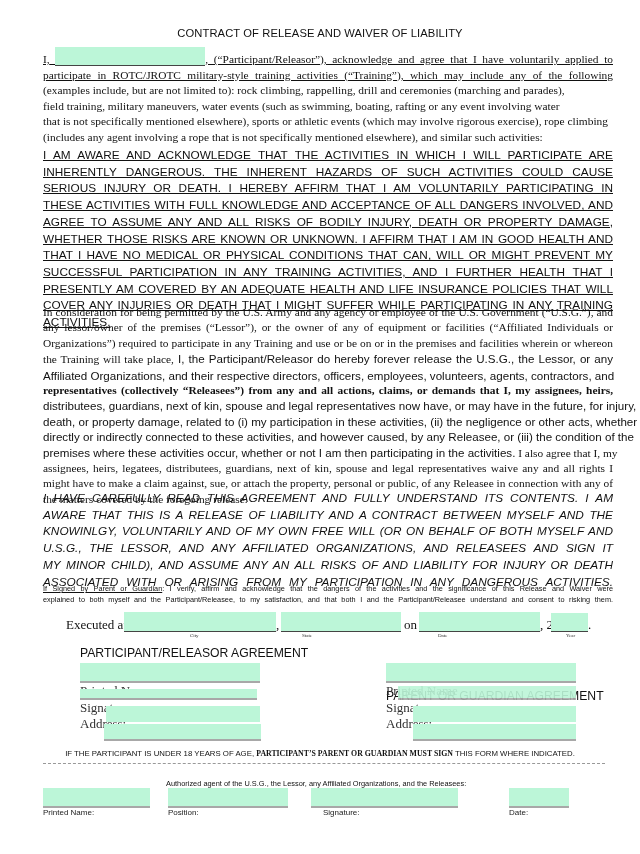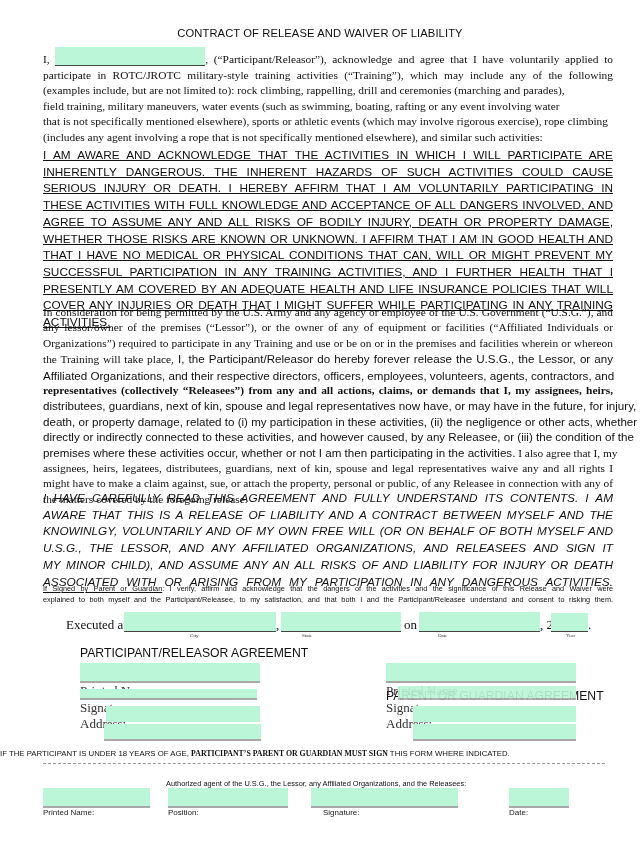--- a/index.html
+++ b/index.html
@@ -4,21 +4,21 @@
 <style>
   html, body { margin:0; padding:0; background:#ffffff; }
   body { width:640px; height:854px; position:relative; overflow:hidden; color:#111; }
   .abs { position:absolute; }
   .serif { font-family:"Liberation Serif", serif; }
   .sans { font-family:"Liberation Sans", sans-serif; }
   .title { top:27px; left:0; width:640px; text-align:center; font-size:11.2px; letter-spacing:0.1px; }
   .para { left:43px; width:570px; text-align:justify; }
   .p1 { top:52px; font-size:11.4px; line-height:15.6px; }
   .p1 .l { display:block; white-space:nowrap; }
-  .p1 .j { text-align-last:justify; display:block; }
+  .p1 .j { text-align-last:justify; display:block;text-decoration:underline; }
   .caps { top:147px; font-size:11.8px; line-height:16.7px; text-align:justify;text-decoration:underline; }
   .caps .j { display:block; text-align-last:justify; white-space:nowrap; }
   .p3 { top:305px; font-size:11.4px; line-height:15.4px; }
   .p3 .j { display:block; text-align-last:justify; white-space:nowrap; }
   .p3 .n { display:block; white-space:nowrap; }
   .p3 .sa { font-family:"Liberation Sans", sans-serif; font-size:11.6px; }
   .caps2 { top:490px; font-size:11.8px; line-height:16.7px; }
   .caps2 .j { display:block; text-align-last:justify; white-space:nowrap;font-style:italic; }
   .guardian { top:583px; left:43px; width:570px; font-size:7.3px; line-height:11px; }
   .guardian .j { display:block; text-align-last:justify; white-space:nowrap; }
@@ -120,21 +120,21 @@
 
   <div class="head" style="left:386px;top:646px;margin-top:43px;">PARENT OR GUARDIAN AGREEMENT</div>
   <input class="field" style="left: 386px; top: 663px; width: 190px; height: 20px; border-top: none; border-right: none; border-left: none; border-image: initial; border-bottom: 2px solid rgb(168, 168, 168);" value="">
   <div class="lbl-s" style="left:386px;top:683px;">Printed Name</div>
   <input class="field" style="left: 398px; top: 686px; width: 178px; height: 14px; border-top: none; border-right: none; border-left: none; border-image: initial; border-bottom: 2px solid rgb(168, 168, 168); opacity: 0.9;" value="">
   <div class="lbl-s" style="left:386px;top:700px;">Signature</div>
   <input class="field" style="left: 413px; top: 706px; width: 163px; height: 16px; border: none;" value="">
   <div class="lbl-s" style="left:386px;top:716px;">Address:</div>
   <input class="field" style="left: 413px; top: 724px; width: 163px; height: 17px; border-top: none; border-right: none; border-left: none; border-image: initial; border-bottom: 2px solid rgb(168, 168, 168);" value="">
 
-  <div class="abs sans" style="left:0;width:640px;top:749px;font-size:7.8px;">
+  <div class="abs sans" style="left:0;width:640px;top:749px;text-align:center;font-size:7.8px;">
     <span>IF THE PARTICIPANT IS UNDER 18 YEARS OF AGE, </span><span class="serif" style="font-weight:bold;">PARTICIPANT’S PARENT OR GUARDIAN MUST SIGN</span><span> THIS FORM WHERE INDICATED.</span>
   </div>
   <div class="dash" style="top:763px;"></div>
 
   <div class="abs sans" style="left:166px;top:779px;font-size:7.4px;">Authorized agent of the U.S.G., the Lessor, any Affiliated Organizations, and the Releasees:</div>
   <input class="field" style="left: 43px; top: 788px; width: 107px; height: 20px; border-top: none; border-right: none; border-left: none; border-image: initial; border-bottom: 2px solid rgb(168, 168, 168);" value="">
   <div class="bl" style="left:43px;top:808px;">Printed Name:</div>
   <input class="field" style="left: 168px; top: 788px; width: 120px; height: 20px; border-top: none; border-right: none; border-left: none; border-image: initial; border-bottom: 2px solid rgb(168, 168, 168);" value="">
   <div class="bl" style="left:168px;top:808px;">Position:</div>
   <input class="field" style="left: 311px; top: 788px; width: 147px; height: 20px; border-top: none; border-right: none; border-left: none; border-image: initial; border-bottom: 2px solid rgb(168, 168, 168);" value="">

